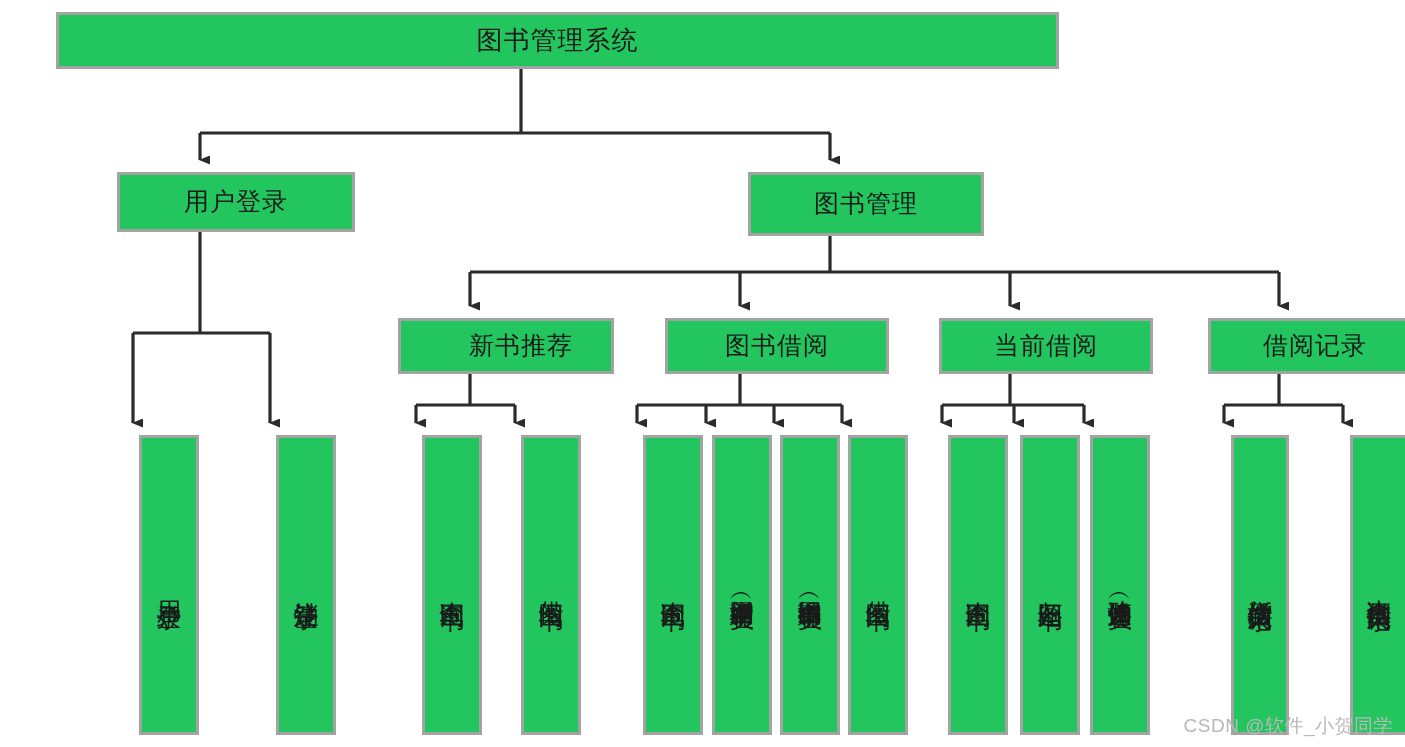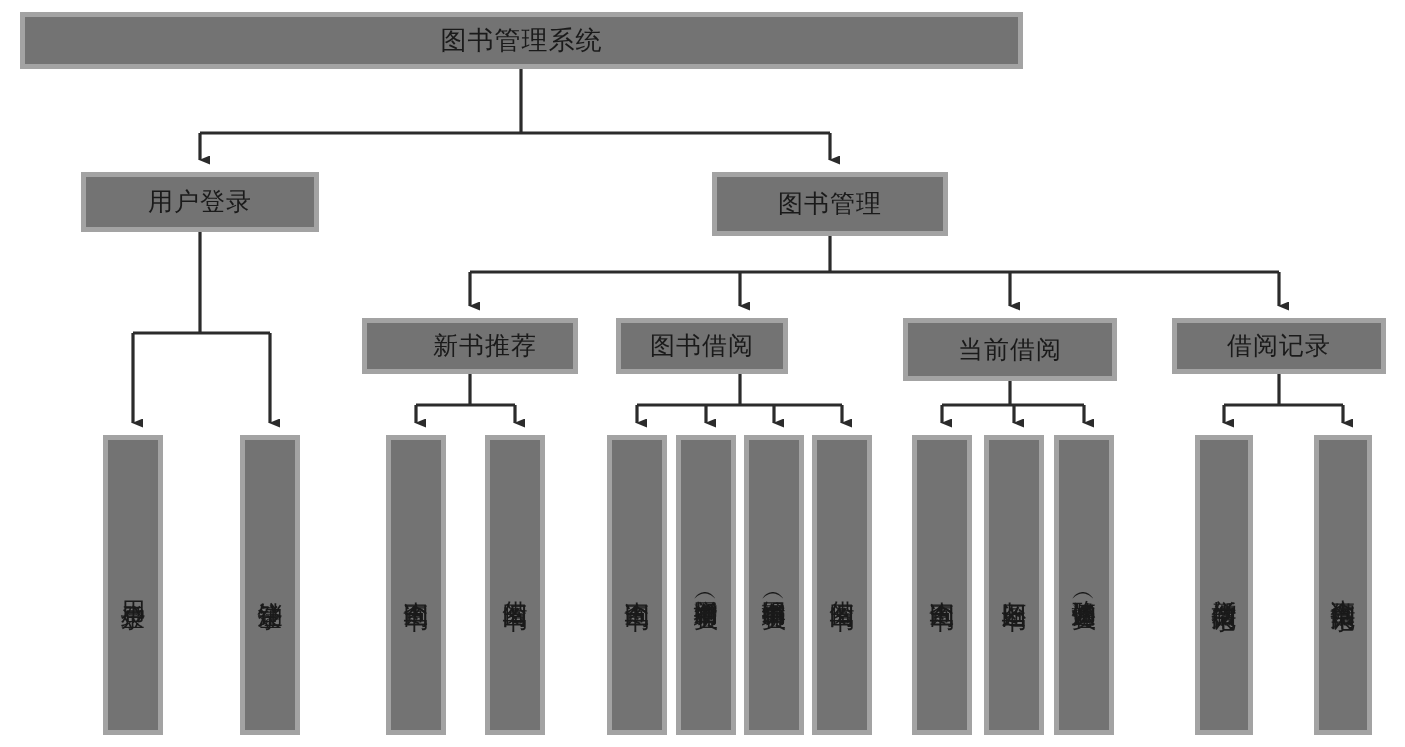--- a/index.html
+++ b/index.html
@@ -21,27 +21,28 @@
     position: absolute;
     left: 0;
     top: 0;
     width: 1405px;
     height: 747px;
     pointer-events: none;
   }
   .node {
     position: absolute;
     box-sizing: border-box;
-    border: 5px solid #a3a3a3;
-    background: #737373;
+    border: 3px solid #a3a3a3;
+    background: #22c55e;
     display: flex;
     align-items: center;
     justify-content: center;
     color: #1a1a1a;
     z-index: 2;
+    margin-left: 36px;
   }
   .node .label {
     display: block;
     text-align: center;
     line-height: 1.18;
   }
   
   .node.h .label {
     font-size: 25px;
     letter-spacing: 1px;
@@ -145,24 +146,24 @@
   <div class="node h" style="left:81px; top:172px; width:238px; height:60px;">
     <span class="label">用户登录</span>
   </div>
   <div class="node h" style="left:712px; top:172px; width:236px; height:64px;">
     <span class="label">图书管理</span>
   </div>
 
   <div class="node h" style="left:362px; top:318px; width:216px; height:56px;padding-left:30px;">
     <span class="label">新书推荐</span>
   </div>
-  <div class="node h" style="left:616px; top:318px; width:172px; height:56px;">
+  <div class="node h" style="left:629px; top:318px; width:224px; height:56px;">
     <span class="label">图书借阅</span>
   </div>
-  <div class="node h" style="left:903px; top:318px; width:214px; height:63px;">
+  <div class="node h" style="left:903px; top:318px; width:214px; height:56px;">
     <span class="label">当前借阅</span>
   </div>
   <div class="node h" style="left:1172px; top:318px; width:214px; height:56px;align-items:center;">
     <span class="label">借阅记录</span>
   </div>
 
   <div class="node v" style="left:103px; top:435px; width:60px; height:300px;">
     <span class="label">用户登录</span>
   </div>
   <div class="node v" style="left:240px; top:435px; width:60px; height:300px;">
@@ -199,14 +200,15 @@
     <span class="label">确认归还（管理员）</span>
   </div>
 
   <div class="node v" style="left:1195px; top:435px; width:58px; height:300px;">
     <span class="label">新增借阅记录</span>
   </div>
   <div class="node v" style="left:1314px; top:435px; width:58px; height:300px;">
     <span class="label">查询借阅记录</span>
   </div>
 
+  <div id="watermark">CSDN @软件_小贺同学</div>
 
 </div>
 
 </body></html>

